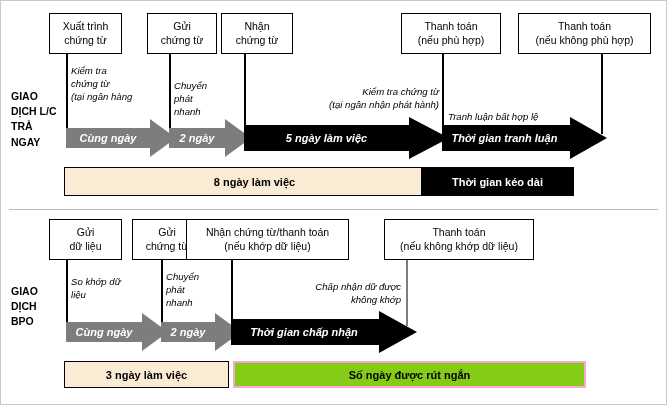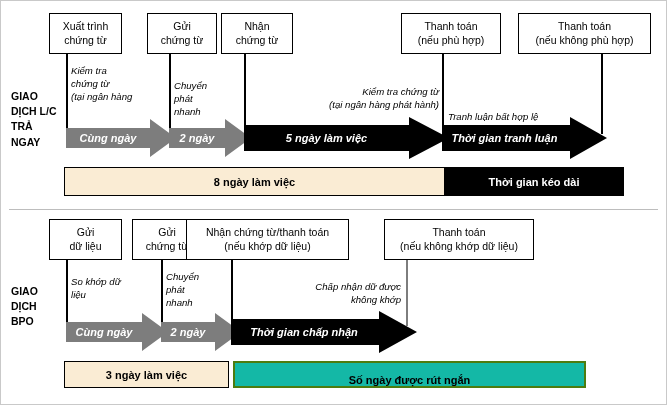--- a/index.html
+++ b/index.html
@@ -95,24 +95,23 @@
     background: #faecd4;
     border: 1.6px solid #000;
     color: #000;
   }
   .bar.black {
     background: #000000;
     border: 1.6px solid #000;
     color: #ffffff;
   }
   .bar.white {
-    background: #14b8a6;
-    border: 2px solid #4d7c0f;
-    color: #000;
-    align-items: flex-end;
+    background: #84cc16;
+    border: 2px solid #f9a8d4;
+    color: #000;
   }
   
   .rowlabel {
     position: absolute;
     font-weight: bold;
     font-size: 10.5px;
     line-height: 1.45;
     color: #000;
     z-index: 5;
   }
@@ -177,21 +176,21 @@
   </div>
 
   <div class="cap" style="left:173px; top:79px; width:66px;">
     <div>Chuyển</div>
     <div>phát</div>
     <div>nhanh</div>
   </div>
 
   <div class="cap center" style="left:248px; top:85px; width:190px;">
     <div>Kiểm tra chứng từ</div>
-    <div>(tại ngân hàng phát hành)</div>
+    <div>(tại ngân nhận phát hành)</div>
   </div>
 
   <div class="cap" style="left:447px; top:110px; width:150px;">
     <div>Tranh luận bất hợp lệ</div>
   </div>
 
   <div class="arrow gray" style="left:65px; top:118px; width:110px; height:38px;">
     <svg width="110" height="38" viewBox="0 0 110 38" preserveAspectRatio="none">
       <path d="M0,9 L84,9 L84,0 L110,19 L84,38 L84,29 L0,29 Z" fill="#7d7d7d"></path>
     </svg>
@@ -216,21 +215,21 @@
     <svg width="165" height="42" viewBox="0 0 165 42" preserveAspectRatio="none">
       <path d="M0,8 L128,8 L128,0 L165,21 L128,42 L128,34 L0,34 Z" fill="#000000"></path>
     </svg>
     <div class="alabel">Thời gian tranh luận</div>
   </div>
 
   <div class="bar cream" style="left:63px; top:166px; width:381px; height:29px;">
     <span>8 ngày làm việc</span>
   </div>
 
-  <div class="bar black" style="left:443px; top:166px; width:180px; height:29px;">
+  <div class="bar black" style="left:420px; top:166px; width:153px; height:29px;">
     <span>Thời gian kéo dài</span>
   </div>
 
   <div class="sep" style="top:208px;"></div>
 
   <div class="rowlabel" style="left:10px; top:283px; width:60px;">
     <div>GIAO</div>
     <div>DỊCH</div>
     <div>BPO</div>
   </div>

